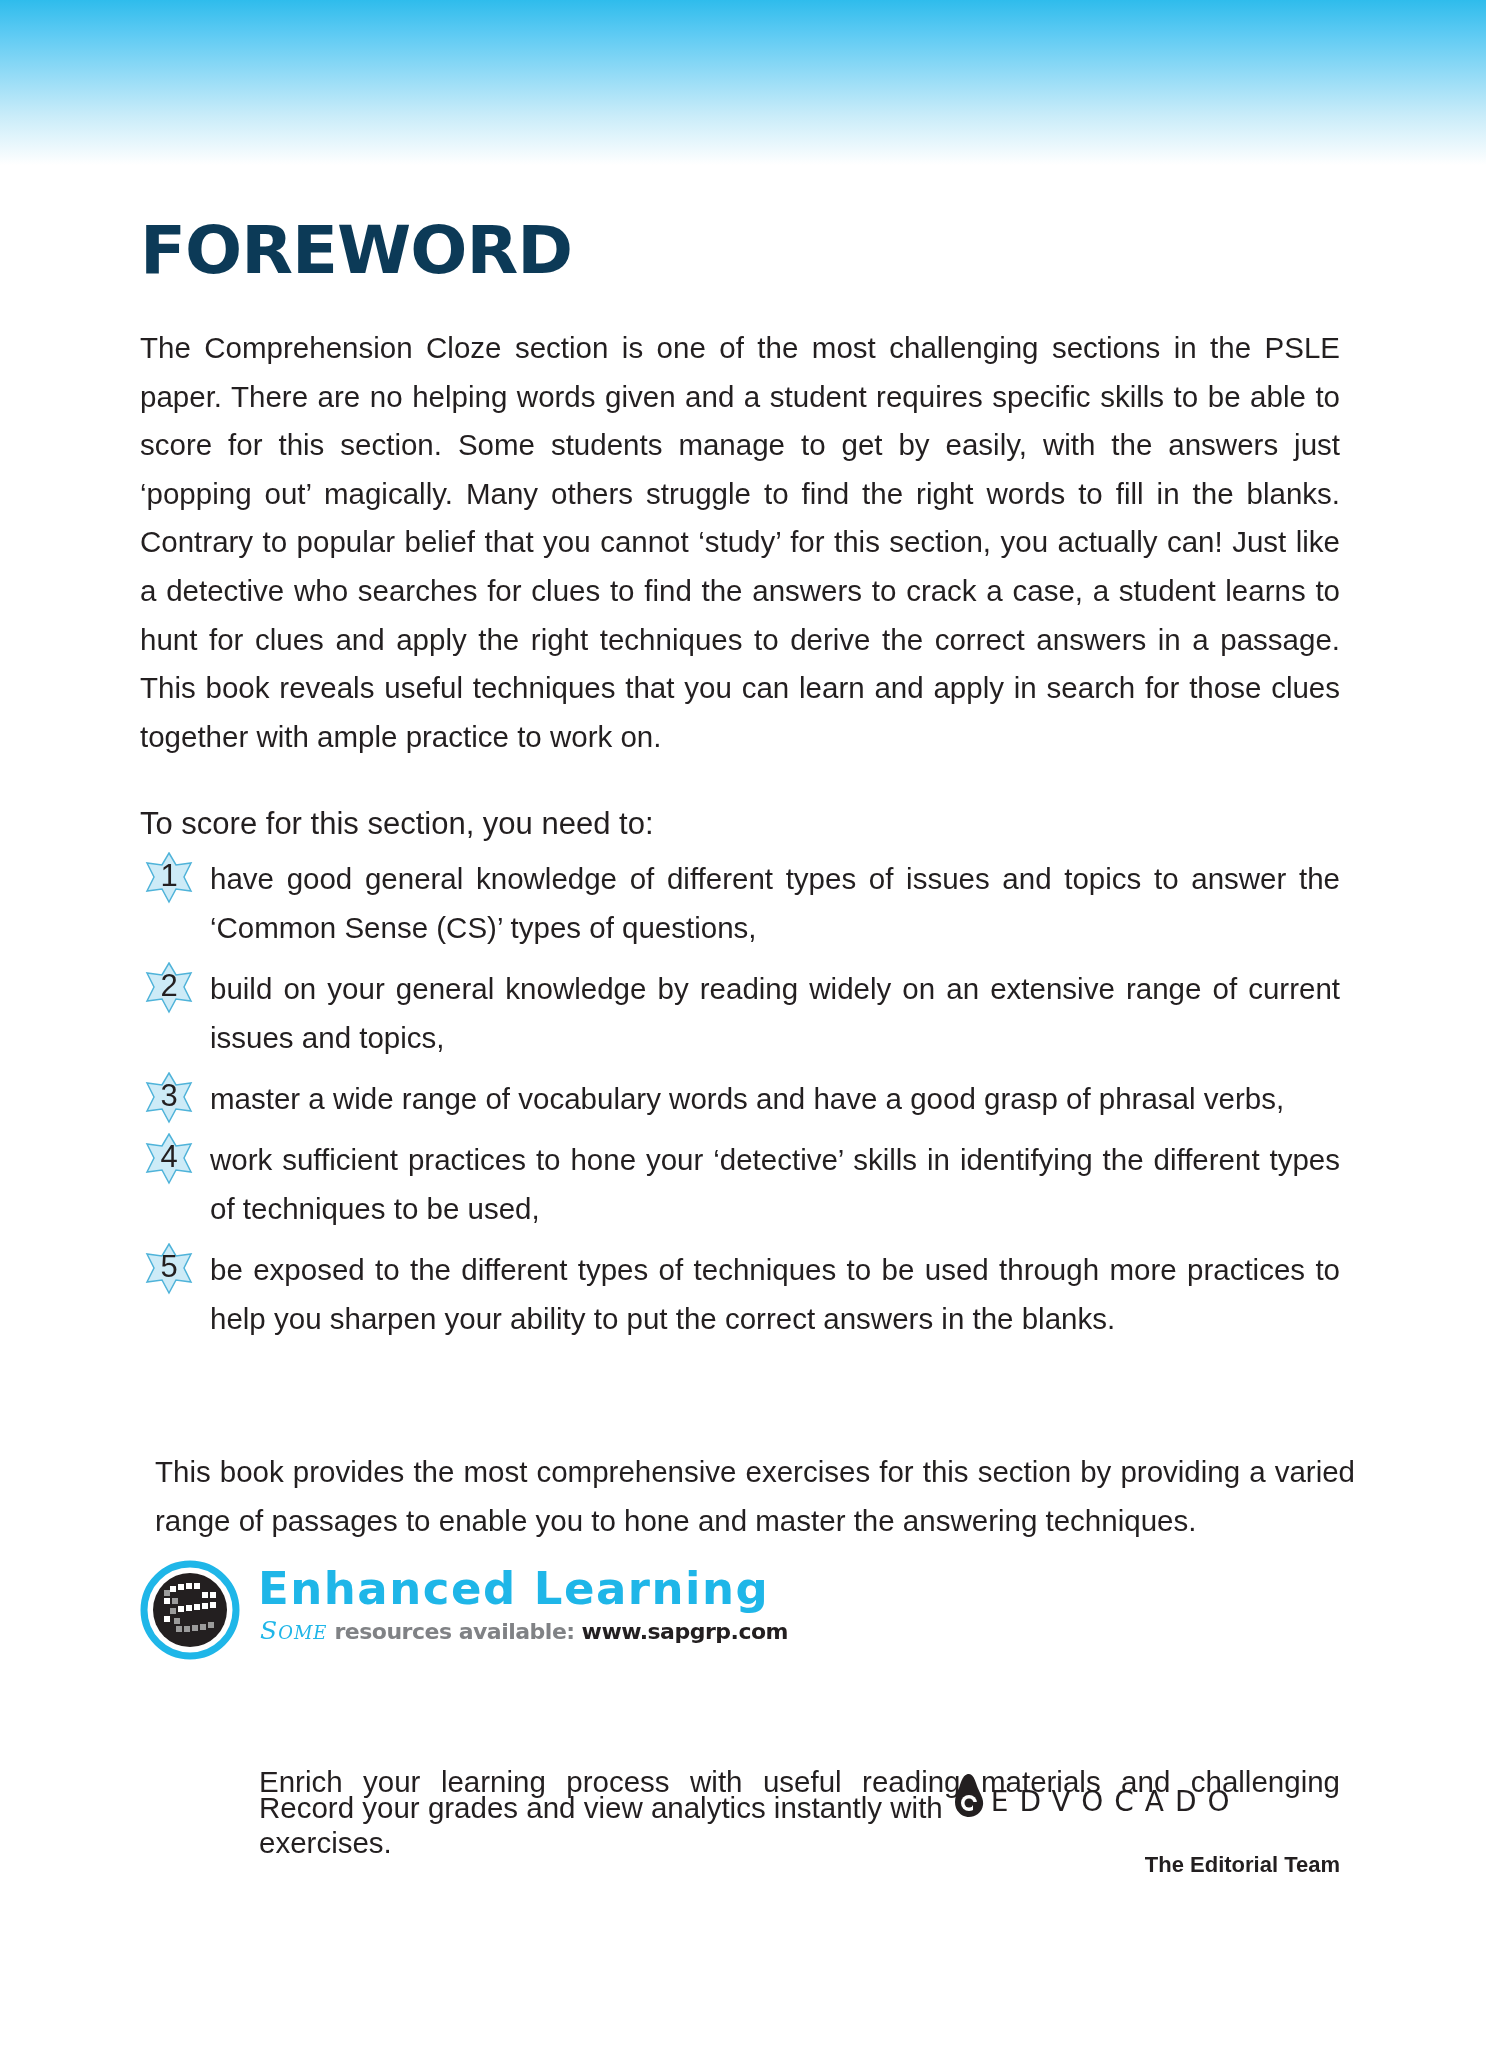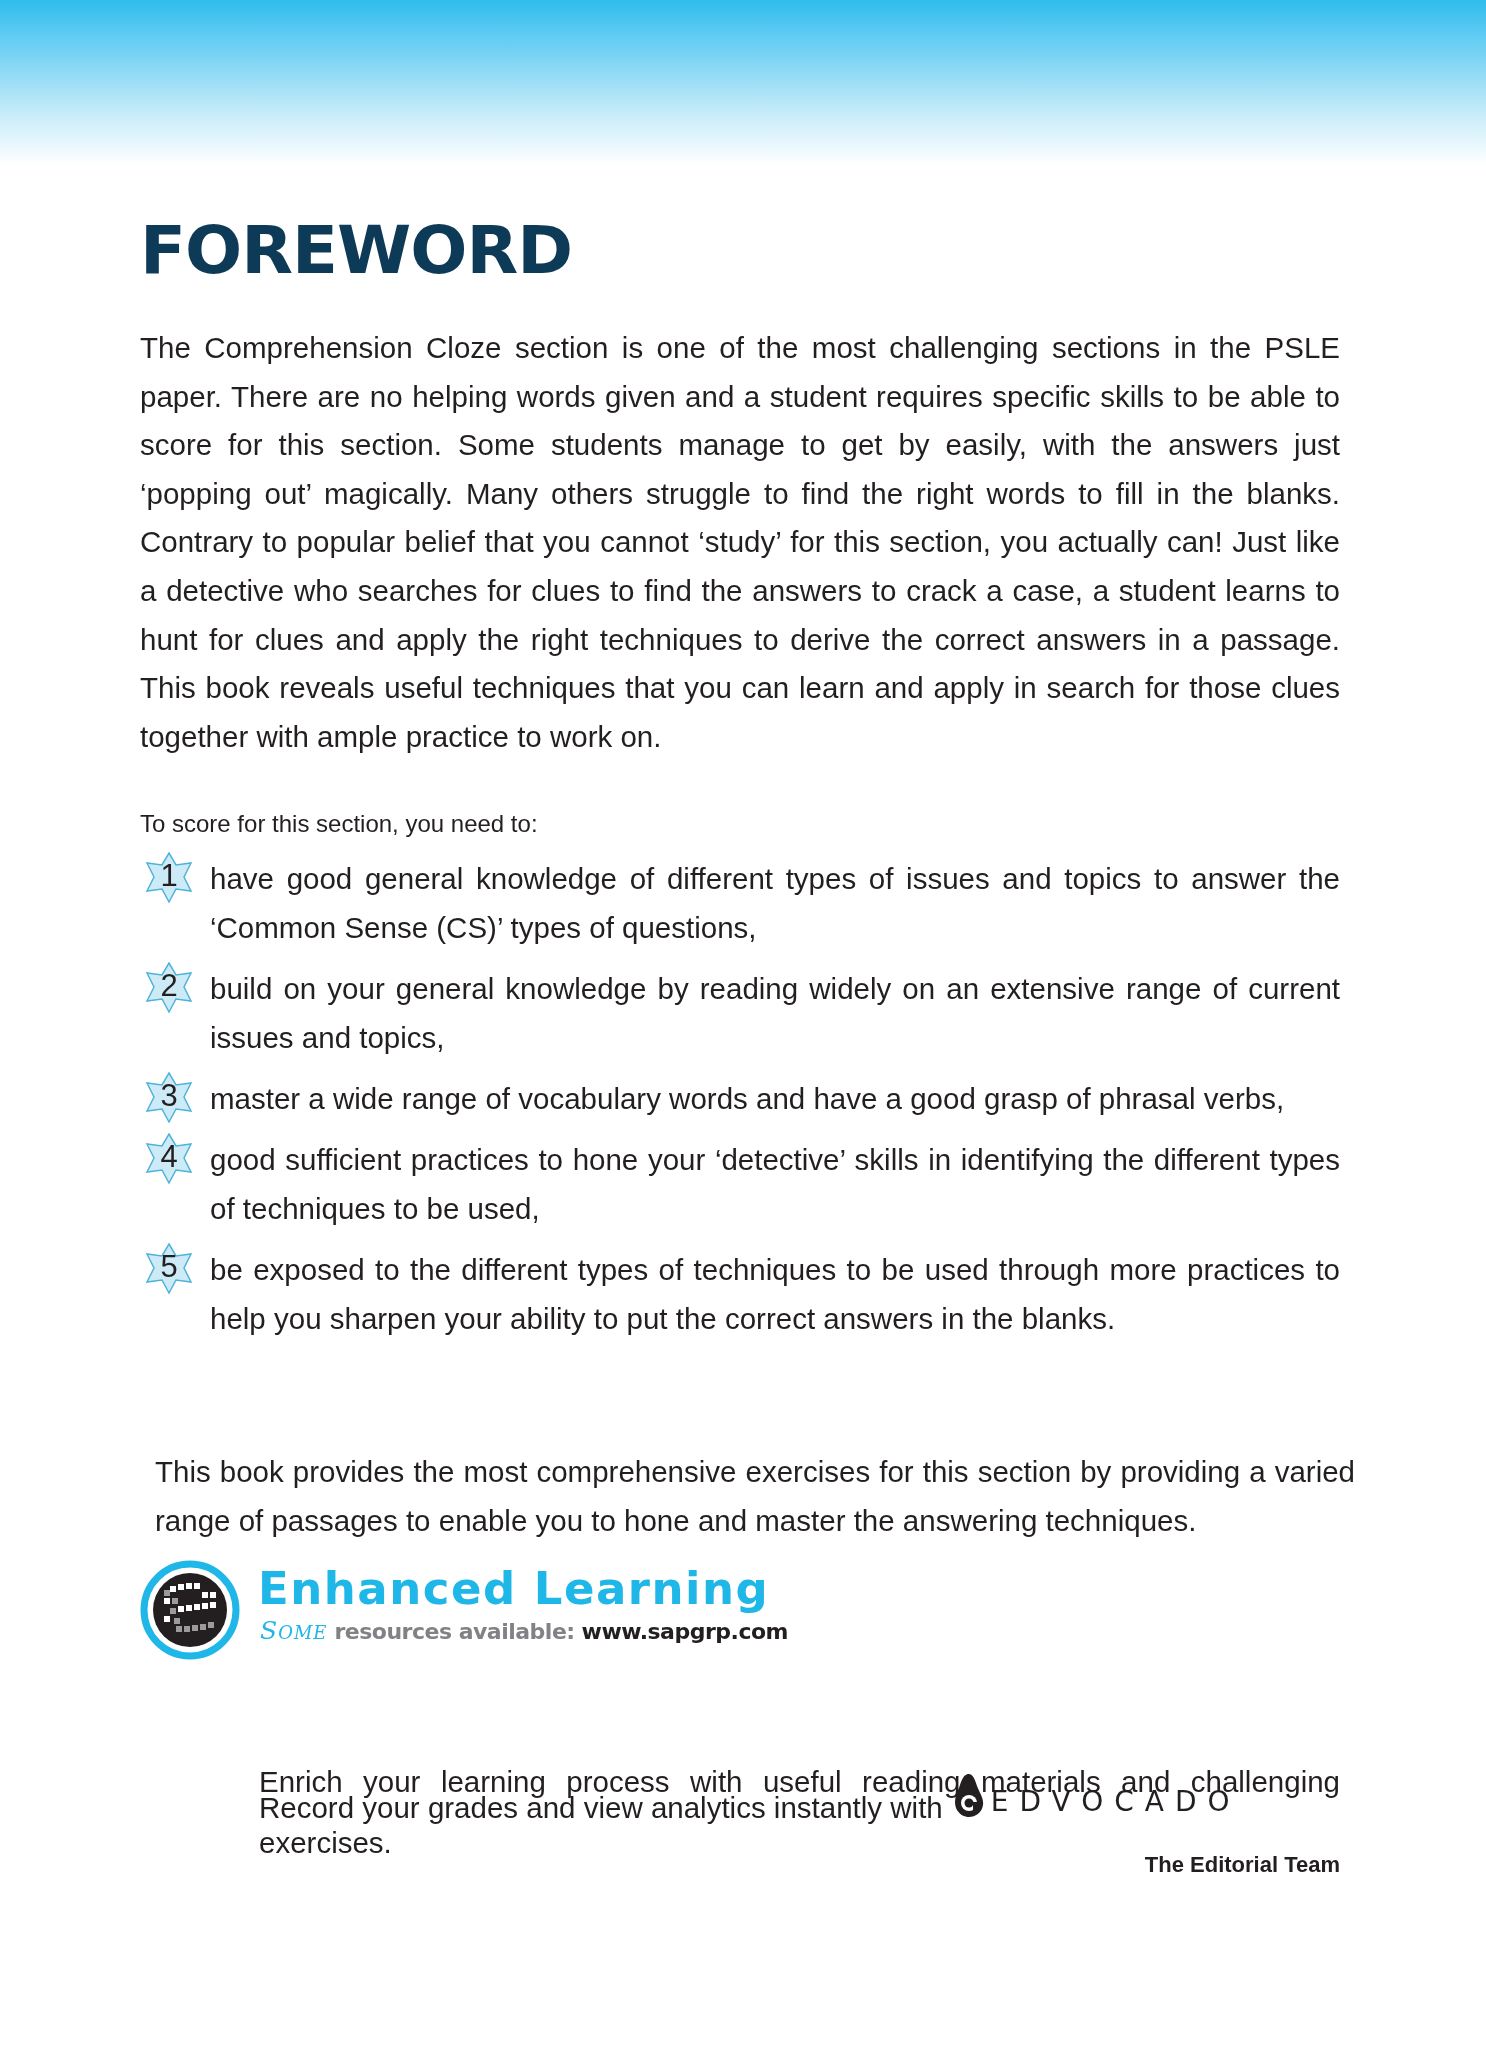--- a/index.html
+++ b/index.html
@@ -18,21 +18,21 @@
       font-family: "DejaVu Sans", sans-serif; font-weight: bold;
       font-size: 66px; letter-spacing: -1px; color: #0c3a57;
       transform: scaleX(1.02); transform-origin: left;
     }
     .para {
       position: absolute; left: 140px; width: 1200px;
       font-size: 29.5px; line-height: 48.6px; text-align: justify;
       color: #231f20;
     }
     .p1 { top: 324px; }
-    .lead { position: absolute; left: 140px; top: 800px; font-size: 24px; line-height: 48px; }
+    .lead { position: absolute; left: 140px; top: 800px; font-size: 31px; line-height: 48px; }
     .list { position: absolute; left: 140px; top: 854px; width: 1200px; }
     .li { position: relative; padding-left: 70px; font-size: 29.5px; line-height: 49px; text-align: justify; margin-bottom: 12px; }
     .star {
       position: absolute; left: 0; top: -2px; width: 58px; height: 52px;
     }
     .star svg { position: absolute; left: 0; top: 0; }
     .star .num {
       position: absolute; left: 0; top: 4px; width: 58px; text-align: center;
       font-size: 31px; line-height: 40px; color: #231f20;
     }
@@ -93,21 +93,21 @@
     </span>
     <span>master a wide range of vocabulary words and have a good grasp of phrasal verbs,</span>
   </div>
   <div class="li">
     <span class="star">
       <svg width="58" height="52" viewBox="0 0 58 52">
           <polygon points="29,1 36,13 51,11 44,25 51,39 36,37 29,50 22,37 7,39 14,25 7,11 22,13" fill="#cdebf7" stroke="#4fb3d9" stroke-width="1.5"></polygon>
         </svg>
       <span class="num">4</span>
     </span>
-    <span>good sufficient practices to hone your ‘detective’ skills in identifying the different types of techniques to be used,</span>
+    <span>work sufficient practices to hone your ‘detective’ skills in identifying the different types of techniques to be used,</span>
   </div>
   <div class="li">
     <span class="star">
       <svg width="58" height="52" viewBox="0 0 58 52">
           <polygon points="29,1 36,13 51,11 44,25 51,39 36,37 29,50 22,37 7,39 14,25 7,11 22,13" fill="#cdebf7" stroke="#4fb3d9" stroke-width="1.5"></polygon>
         </svg>
       <span class="num">5</span>
     </span>
     <span>be exposed to the different types of techniques to be used through more practices to help you sharpen your ability to put the correct answers in the blanks.</span>
   </div>

